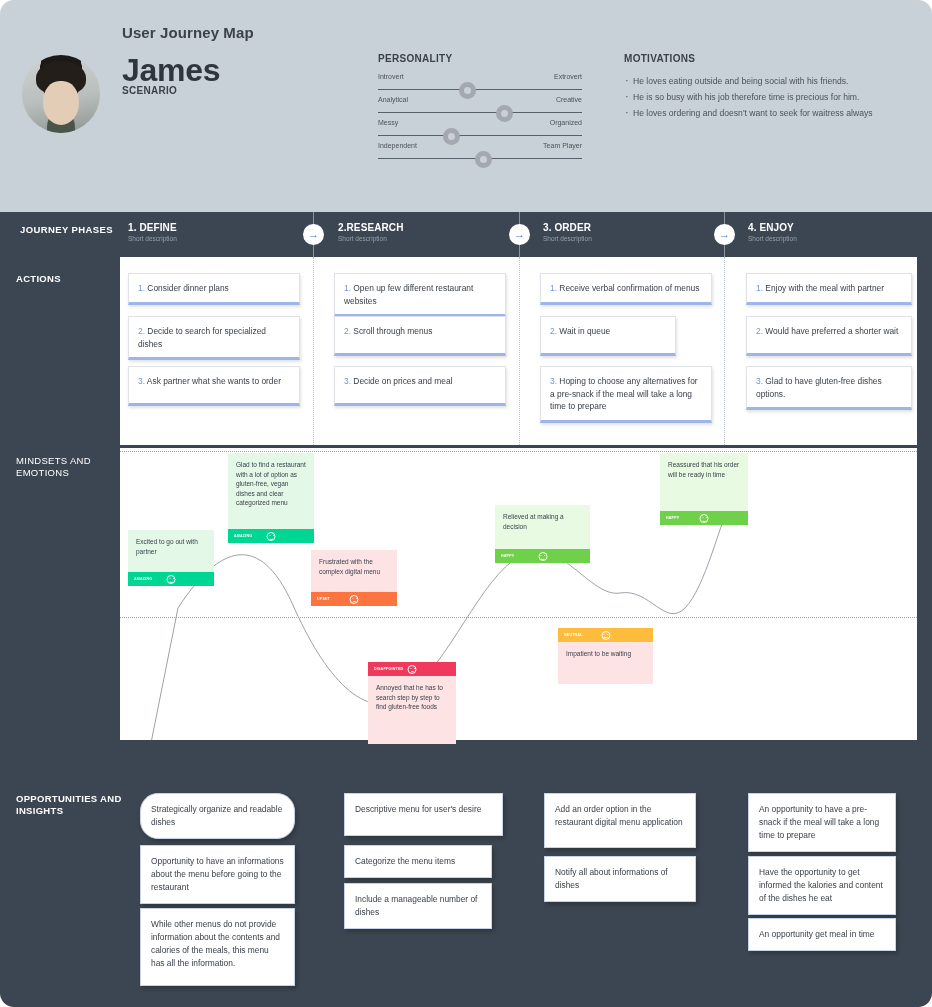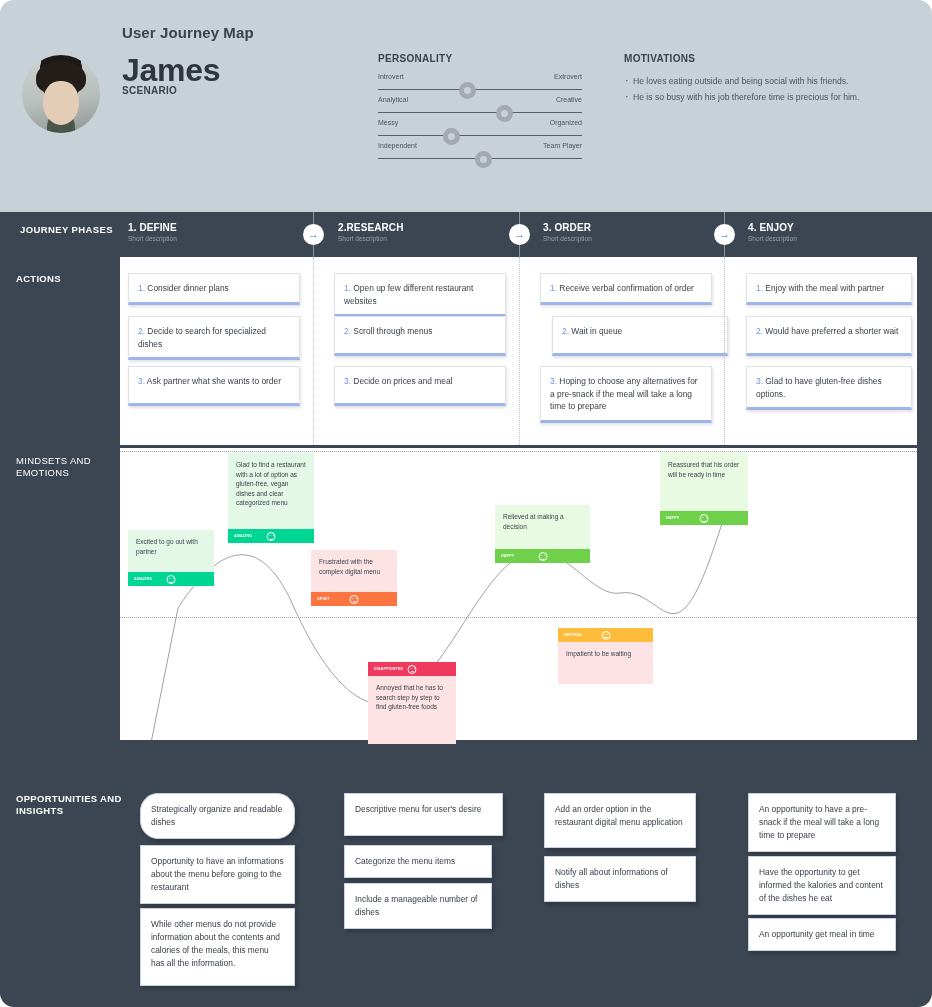--- a/index.html
+++ b/index.html
@@ -169,20 +169,21 @@
             <div class="knob" style="left:calc(54% - 13px)"></div>
           </div>
         </div>
     </div>
 
     <div class="motiv">
       <div class="motiv-h">MOTIVATIONS</div>
       <ul id="motiv-list">
           <li>He loves eating outside and being social with his friends.</li>
           <li>He is so busy with his job therefore time is precious for him.</li>
+          <li>He loves ordering and  doesn't want to seek for waitress always</li>
         </ul>
     </div>
   </div>
 
   <div class="dark"></div>
 
   <div class="band-label">JOURNEY PHASES</div>
   <div id="phases">
       <div class="phase" style="left: 128px;">
         <div class="phase-t">1. DEFINE</div>
@@ -210,22 +211,22 @@
 
   <div class="act-panel"></div>
   <div class="act-title">ACTIONS</div>
   <div id="action-cards">
       <div class="a-card" style="left: 128px; top: 273px; width: 172px; min-height: 32px;"><span class="num">1.</span><span> Consider dinner plans</span></div>
       <div class="a-card" style="left: 128px; top: 316px; width: 172px; min-height: 40px;"><span class="num">2.</span><span> Decide to search for specialized dishes</span></div>
       <div class="a-card" style="left: 128px; top: 366px; width: 172px; min-height: 40px;"><span class="num">3.</span><span> Ask partner what she wants to order</span></div>
       <div class="a-card" style="left: 334px; top: 273px; width: 172px; min-height: 32px;"><span class="num">1.</span><span> Open up few different restaurant websites</span></div>
       <div class="a-card" style="left: 334px; top: 316px; width: 172px; min-height: 40px;"><span class="num">2.</span><span> Scroll through menus</span></div>
       <div class="a-card" style="left: 334px; top: 366px; width: 172px; min-height: 40px;"><span class="num">3.</span><span> Decide on prices and meal</span></div>
-      <div class="a-card" style="left: 540px; top: 273px; width: 172px; min-height: 32px;"><span class="num">1.</span><span> Receive verbal confirmation of order</span></div>
-      <div class="a-card" style="left: 552px; top: 316px; width: 176px; min-height: 40px;"><span class="num">2.</span><span> Wait in queue</span></div>
+      <div class="a-card" style="left: 540px; top: 273px; width: 172px; min-height: 32px;"><span class="num">1.</span><span> Receive verbal confirmation of menus</span></div>
+      <div class="a-card" style="left: 540px; top: 316px; width: 136px; min-height: 40px;"><span class="num">2.</span><span> Wait in queue</span></div>
       <div class="a-card" style="left: 540px; top: 366px; width: 172px; min-height: 40px;"><span class="num">3.</span><span> Hoping to choose any alternatives for a pre-snack if the meal will take a long time to prepare</span></div>
       <div class="a-card" style="left: 746px; top: 273px; width: 166px; min-height: 32px;"><span class="num">1.</span><span> Enjoy with the meal with partner</span></div>
       <div class="a-card" style="left: 746px; top: 316px; width: 166px; min-height: 40px;"><span class="num">2.</span><span> Would have preferred a shorter wait</span></div>
       <div class="a-card" style="left: 746px; top: 366px; width: 166px; min-height: 40px;"><span class="num">3.</span><span> Glad to have  gluten-free dishes options.</span></div>
       <div class="col-div" style="left: 313px;"></div>
       <div class="col-div" style="left: 519px;"></div>
       <div class="col-div" style="left: 724px;"></div>
     </div>
 
   <div class="mind-panel"></div>

